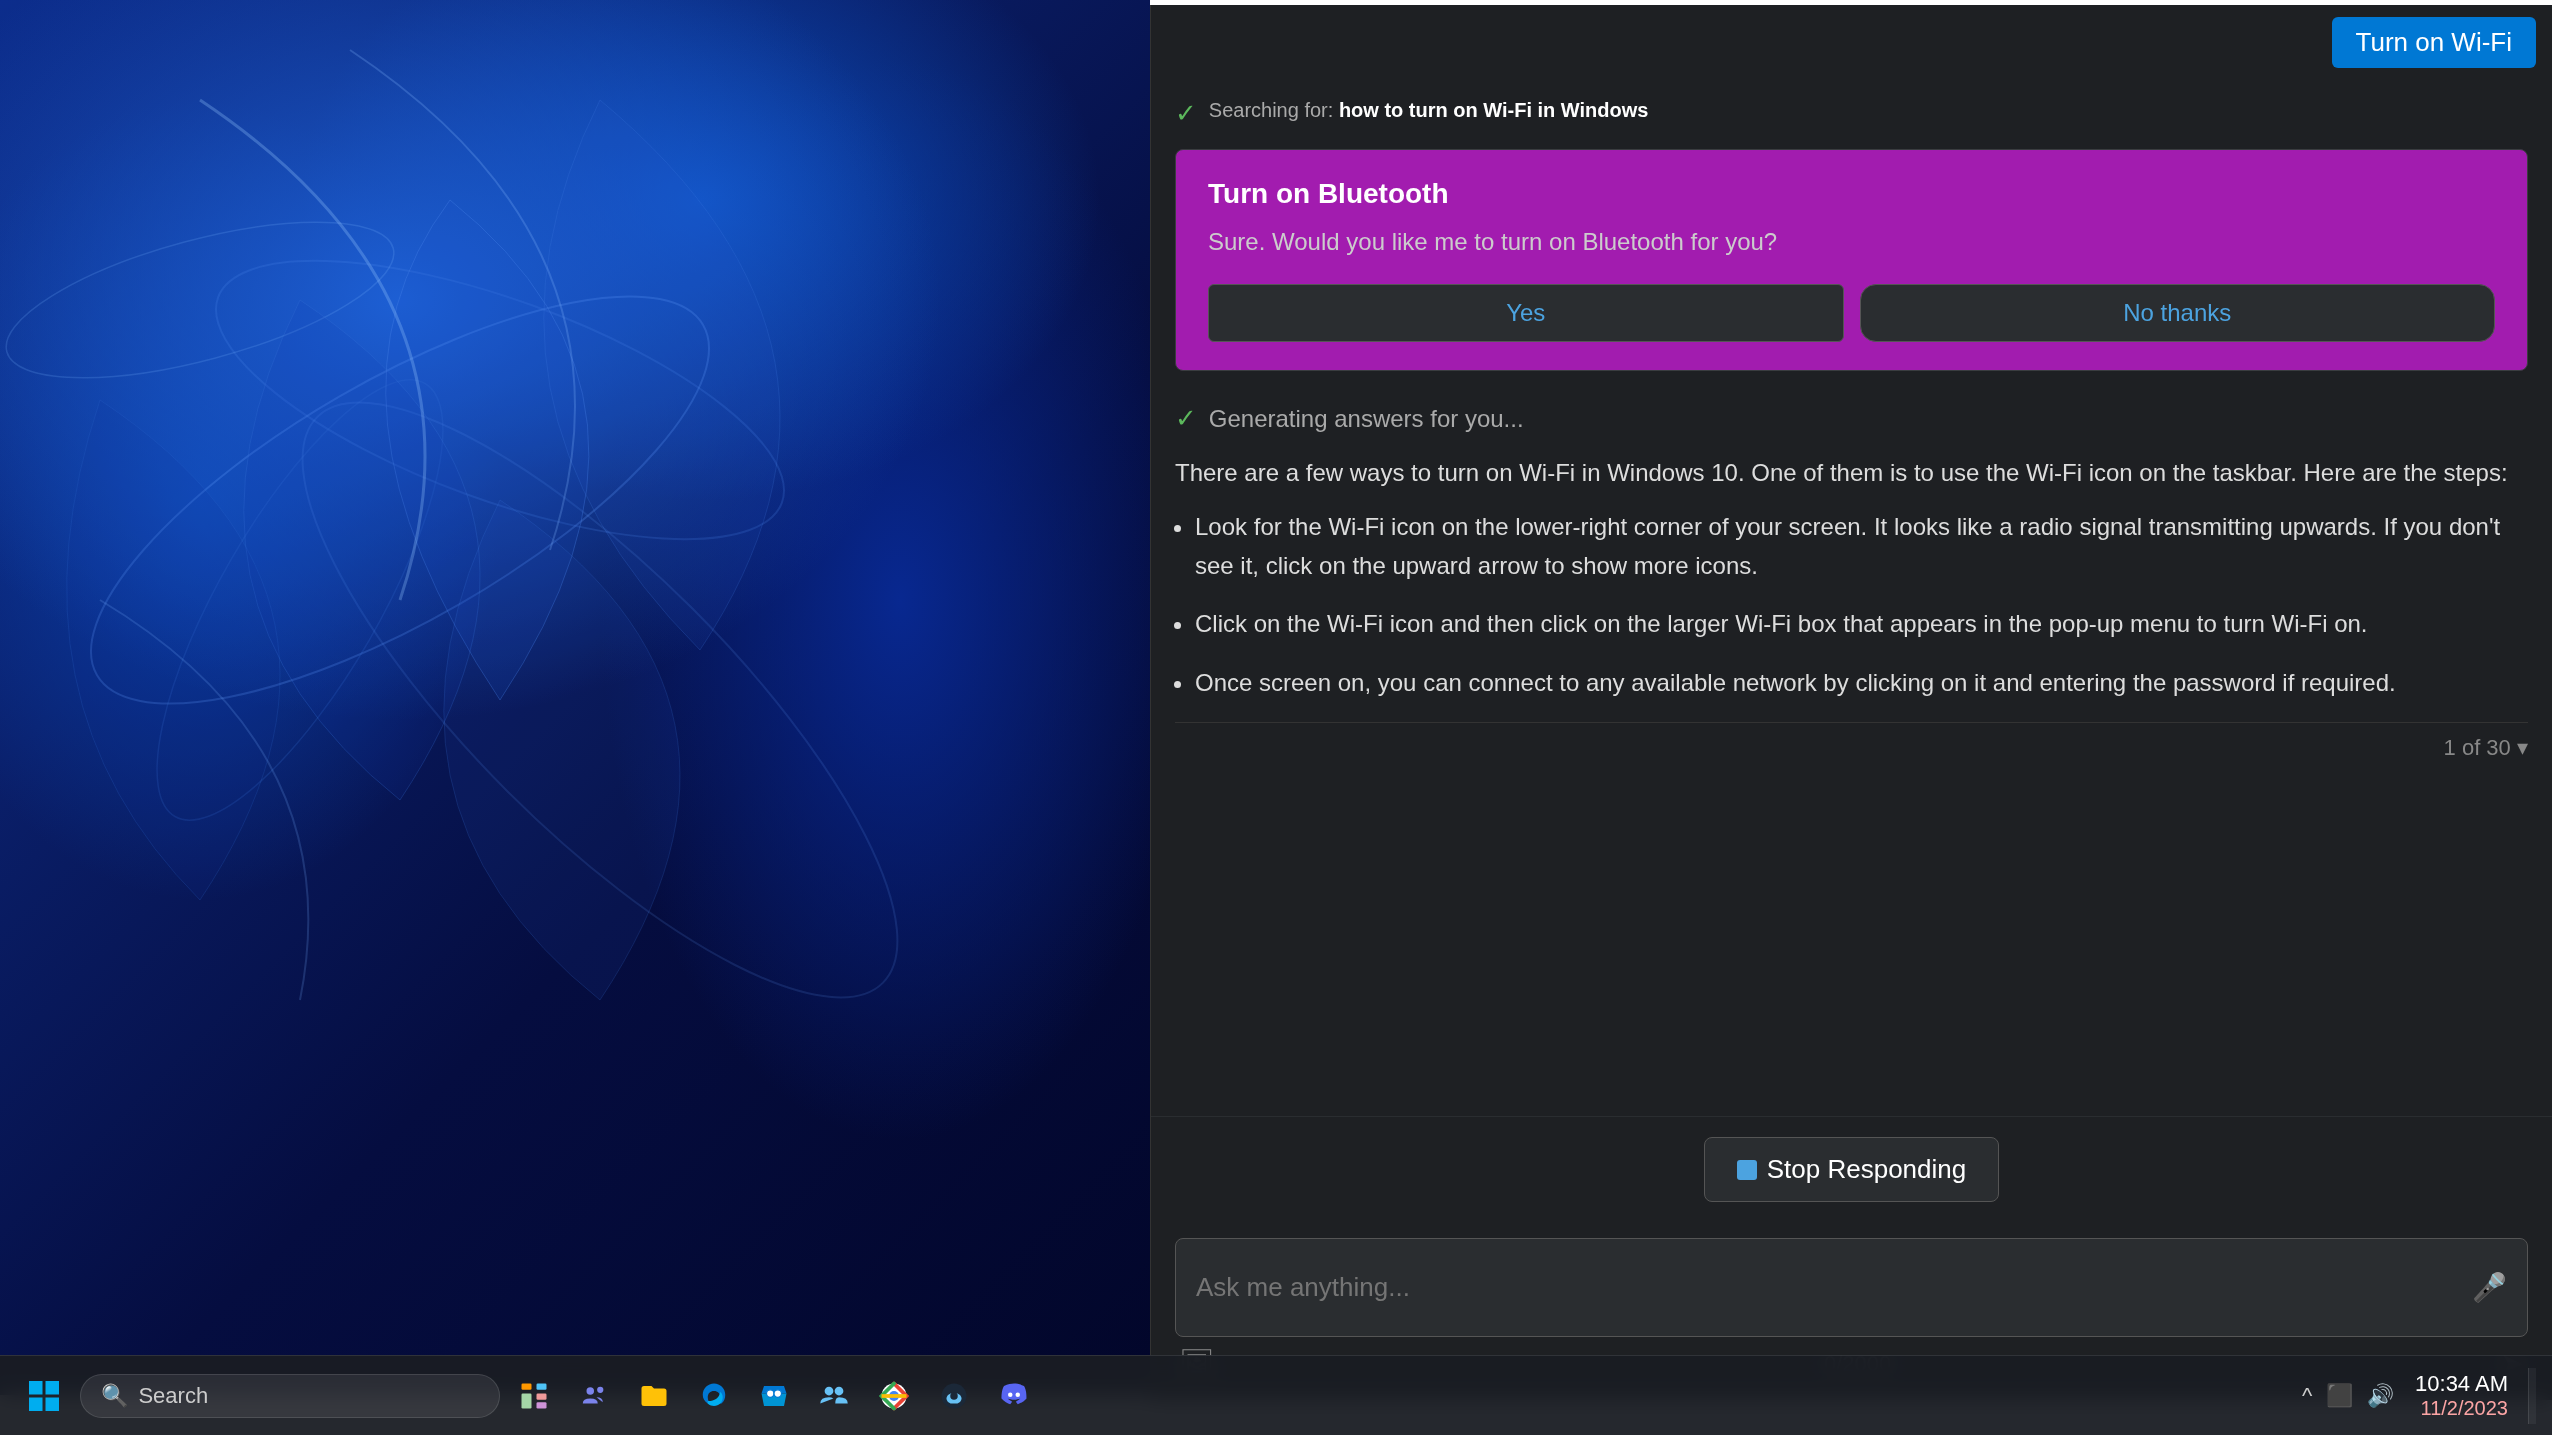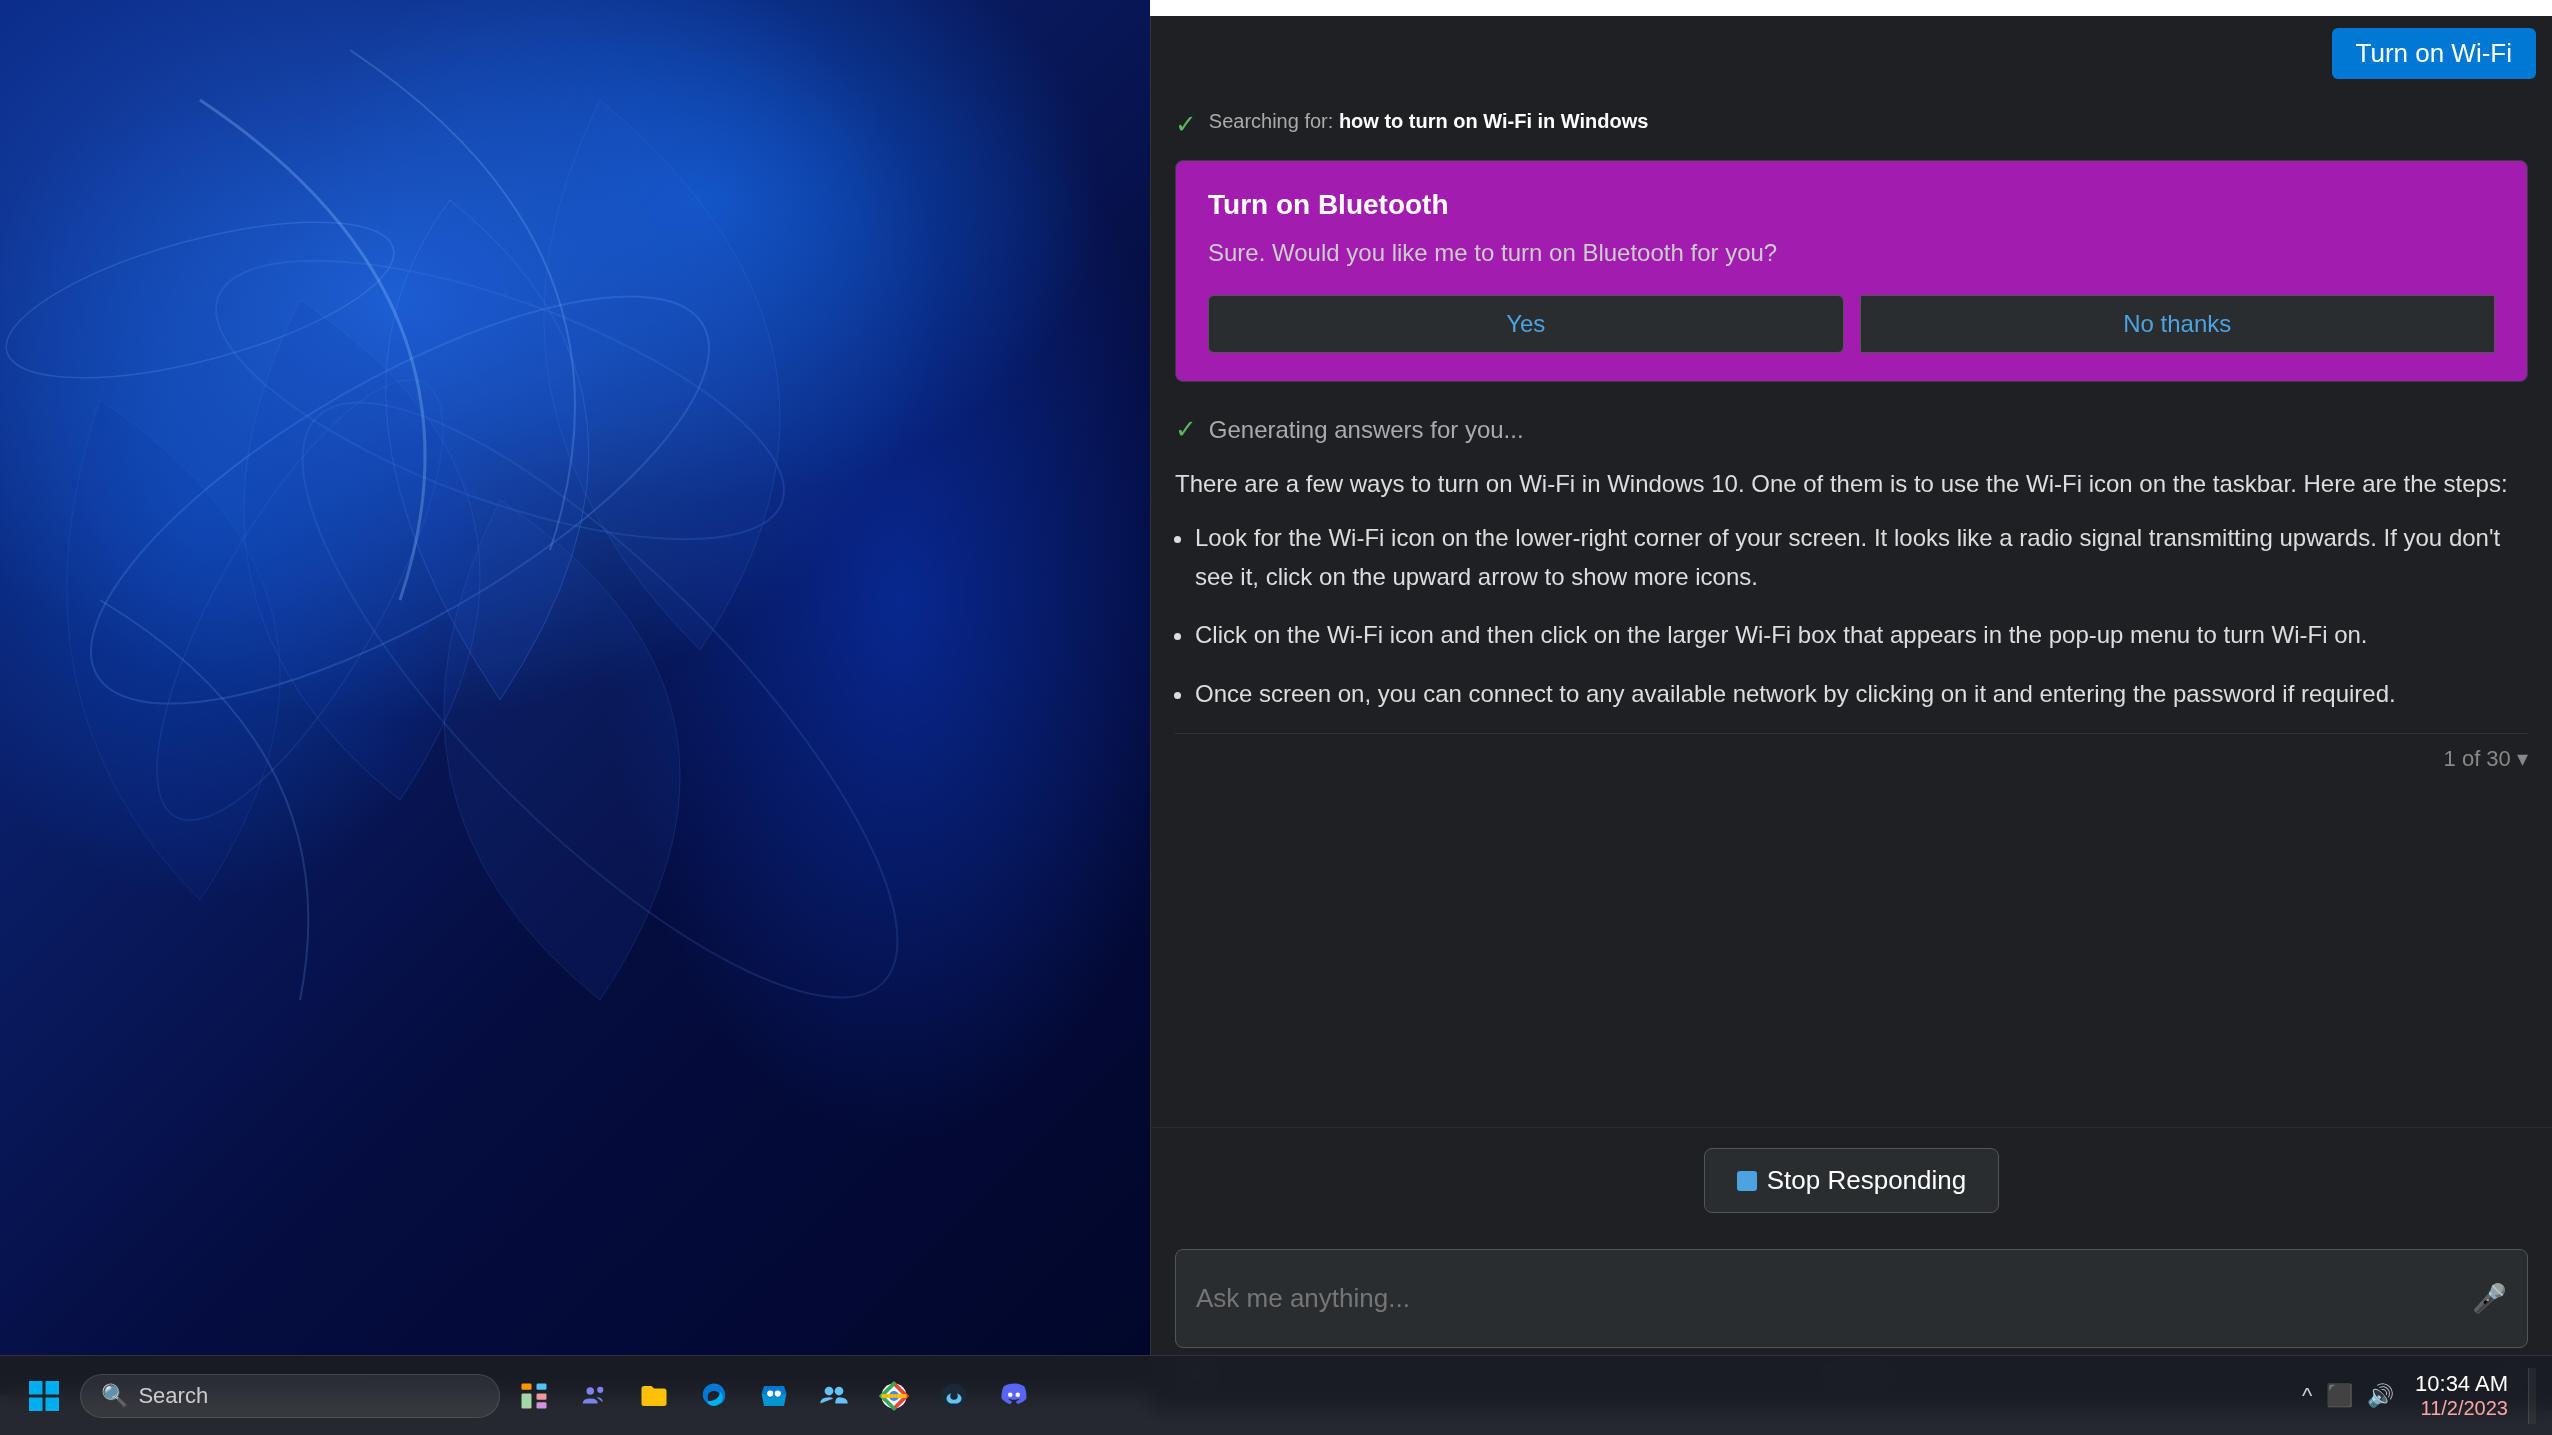--- a/index.html
+++ b/index.html
@@ -36,21 +36,21 @@
     #swirl-svg {
       position: absolute;
       top: 0; left: 0;
       width: 100%;
       height: 100%;
     }
 
     
     #copilot-sidebar {
       position: absolute;
-      top: 16px;
+      top: 5px;
       right: 0;
       width: 1402px;
       height: 1395px;
       background: #1e2023;
       display: flex;
       flex-direction: column;
       border-left: 1px solid #333;
     }
 
     #copilot-header {
@@ -143,21 +143,21 @@
       cursor: pointer;
       text-align: center;
     }
 
     #no-thanks-btn {
       flex: 1;
       background: #2a2d30;
       border: 1px solid #555;
       color: #4ca3e0;
       padding: 14px 24px;
-      border-radius: 2px;
+      border-radius: 16px;
       font-size: 24px;
       cursor: pointer;
       text-align: center;
     }
 
     
     #generating-status {
       display: flex;
       align-items: center;
       gap: 12px;

